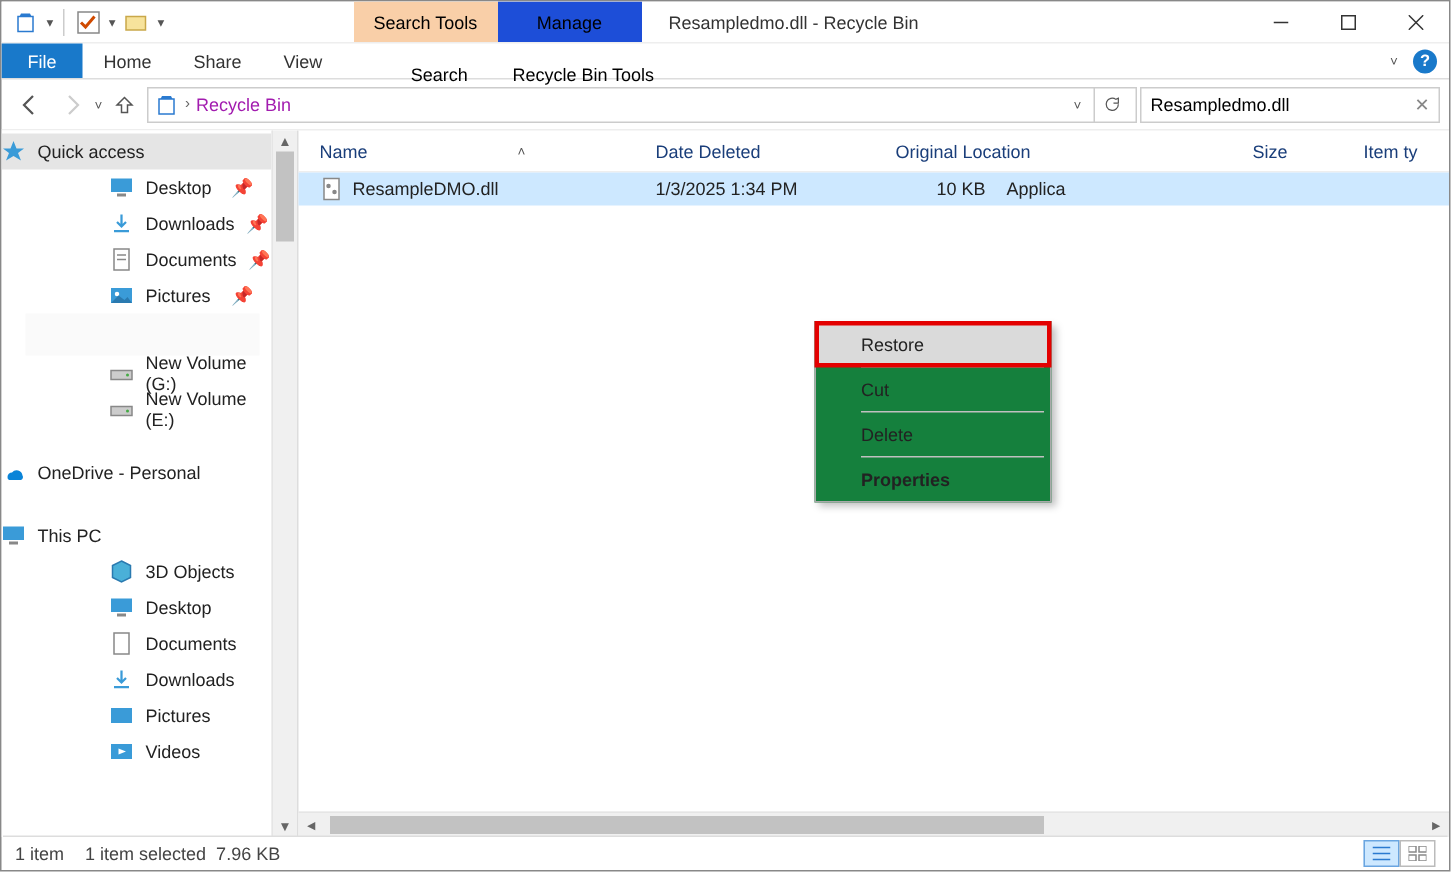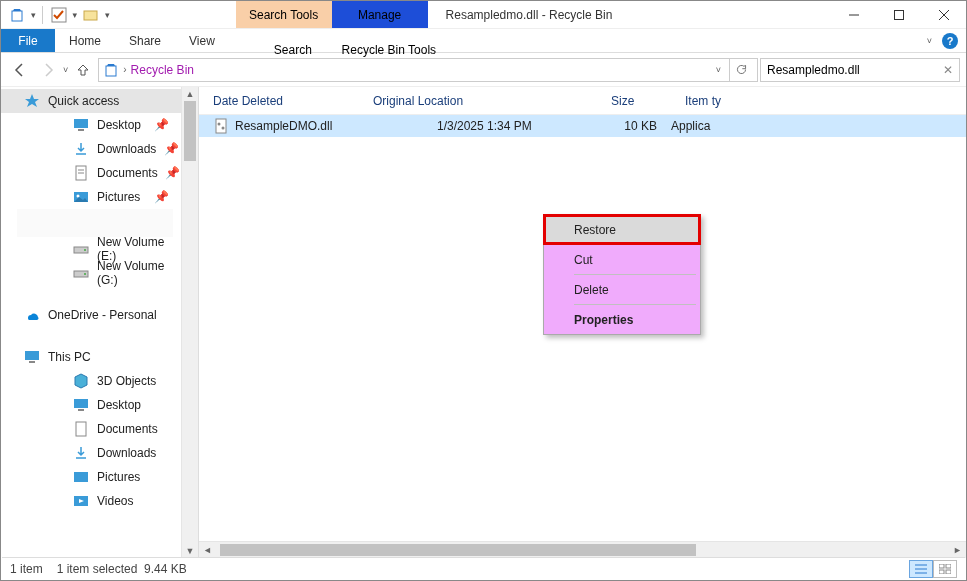--- a/index.html
+++ b/index.html
@@ -43,21 +43,21 @@
 .search-clear { position: absolute; right: 6px; color: #888; }
 
 
 .main { display: flex; height: calc(581px - 28px - 24px - 34px - 22px - 2px); }
 .sidebar { width: 198px; background: #fff; border-right: 1px solid #ddd; position: relative; display:flex; }
 .sidebar-inner { flex: 1; padding-top: 2px; overflow: hidden;}
 .sb-scroll { width: 17px; background: #f0f0f0; border-left: 1px solid #e5e5e5; position: relative; }
 .sb-thumb { position: absolute; left: 2px; right: 2px; top: 14px; height: 60px; background: #c2c2c2; }
 .sb-arrow { position: absolute; left:0; right:0; height: 14px; display:flex; align-items:center; justify-content:center; color:#666; font-size:9px;}
 .sb-arrow.top{top:0;} .sb-arrow.bot{bottom:0;}
-.sb-item { display: flex; align-items: center; height: 24px; padding-left: 23px; gap: 8px; color: #222; }
+.sb-item { display: flex; align-items: center; height: 24px; padding-left: 0; gap: 8px; color: #222; }
 .sb-item.sel { background: #e5e5e5; }
 .sb-item .pin { margin-left: auto; margin-right: 12px; color: #777; }
 .sb-indent { padding-left: 32px; margin-left: 40px; }
 .sb-gap { height: 18px; }
 .sb-blank { height: 28px; margin: 0 8px 0 16px; background: #fafafa; }
 
 .content { flex: 1; position: relative; display:flex; flex-direction:column;}
 .columns { display: flex; align-items: center; height: 28px; border-bottom: 1px solid #eee; color: #1a3e7a; padding-left: 14px; user-select: none;}
 .col { display: flex; align-items: center; height: 100%; border-right: 1px solid transparent; }
 .col.name { width: 224px; gap: 50px;} 
@@ -73,21 +73,21 @@
 .filerow .c-date { width: 160px; }
 .filerow .c-size { width: 74px; text-align: right; padding-right: 14px;}
 .filerow .c-type { flex: 1; }
 
 .h-scroll { height: 17px; background: #f0f0f0; border-top: 1px solid #e5e5e5; margin-top:auto; display:flex; align-items:center;}
 .h-arrow { width: 17px; display:flex; align-items:center; justify-content:center; color:#666; font-size:9px;}
 .h-track { flex:1; position:relative; height:100%;}
 .h-thumb { position:absolute; left:4px; top:2px; bottom:2px; width:65%; background:#c2c2c2;}
 
 
-.ctx-menu { position: absolute; left: 344px; top: 127px; width: 158px; background: #f0abfc; border: 1px solid #aaa; box-shadow: 3px 3px 5px rgba(0,0,0,0.25); z-index: 100;}
+.ctx-menu { position: absolute; left: 344px; top: 127px; width: 158px; background: #15803d; border: 1px solid #aaa; box-shadow: 3px 3px 5px rgba(0,0,0,0.25); z-index: 100;}
 .ctx-item { height: 29px; display: flex; align-items: center; padding-left: 30px; font-size: 12px; color: #222; }
 .ctx-item.hl { background: #dadada; outline: 3px solid #e30000; outline-offset: -2px;}
 .ctx-item.bold { font-weight: bold; }
 .ctx-sep { height: 1px; background: #c0c0c0; margin: 0 4px 0 30px; }
 
 
 .statusbar { position: absolute; left:1px; right:1px; bottom: 1px; height: 22px; border-top: 1px solid #ddd; display: flex; align-items: center; padding: 0 8px; gap: 14px; color: #444; }
 .view-toggles { margin-left: auto; display: flex; gap: 0; }
 .vt { width: 24px; height: 18px; border: 1px solid #bbb; display:flex; align-items:center; justify-content:center;}
 .vt.active { background: #cde8ff; border-color: #6aa5e0;}
@@ -244,28 +244,28 @@
           </svg>
         <span>Pictures</span>
         <span class="pin">📌</span>
       </div>
       <div class="sb-blank"></div>
       <div class="sb-item sb-indent">
         <svg class="icon-svg" viewBox="0 0 16 16">
             <rect x="1" y="6" width="14" height="6" fill="#ccc" stroke="#888"></rect>
             <circle cx="12" cy="9" r="1" fill="#4a4"></circle>
           </svg>
-        <span>New Volume (E:)</span>
+        <span>New Volume (G:)</span>
       </div>
       <div class="sb-item sb-indent">
         <svg class="icon-svg" viewBox="0 0 16 16">
             <rect x="1" y="6" width="14" height="6" fill="#ccc" stroke="#888"></rect>
             <circle cx="12" cy="9" r="1" fill="#4a4"></circle>
           </svg>
-        <span>New Volume (G:)</span>
+        <span>New Volume (E:)</span>
       </div>
       <div class="sb-gap"></div>
       <div class="sb-item">
         <svg class="icon-svg" viewBox="0 0 16 16">
             <path d="M4 11a3 3 0 013-3 4 4 0 017 2 2 2 0 01-1 3H5a2 2 0 01-1-2z" fill="#0a84d8"></path>
           </svg>
         <span>OneDrive - Personal</span>
       </div>
       <div class="sb-gap"></div>
       <div class="sb-item">
@@ -316,20 +316,24 @@
     </div>
     <div class="sb-scroll">
       <div class="sb-arrow top">▲</div>
       <div class="sb-thumb"></div>
       <div class="sb-arrow bot">▼</div>
     </div>
   </div>
 
   <div class="content">
     <div class="columns">
+      <div class="col name">
+        <span>Name</span>
+        <span class="sort-arrow">˄</span>
+      </div>
       <div class="col date">
           <span>Date Deleted</span>
         </div>
       <div class="col orig">
           <span>Original Location</span>
         </div>
       <div class="col size">
           <span>Size</span>
         </div>
       <div class="col type">
@@ -365,21 +369,21 @@
       <div class="h-track">
           <div class="h-thumb"></div>
         </div>
       <div class="h-arrow">►</div>
     </div>
   </div>
 </div>
 
 <div class="statusbar">
   <span>1 item</span>
-  <span><span>1 item selected</span>&nbsp;&nbsp;<span>9.44 KB</span></span>
+  <span><span>1 item selected</span>&nbsp;&nbsp;<span>7.96 KB</span></span>
   <div class="view-toggles">
     <div class="vt active">
       <svg width="12" height="10" viewBox="0 0 12 10">
           <line x1="0" y1="1" x2="12" y2="1" stroke="#2a7ad0"></line>
           <line x1="0" y1="5" x2="12" y2="5" stroke="#2a7ad0"></line>
           <line x1="0" y1="9" x2="12" y2="9" stroke="#2a7ad0"></line>
         </svg>
     </div>
     <div class="vt">
       <svg width="12" height="10" viewBox="0 0 12 10">

